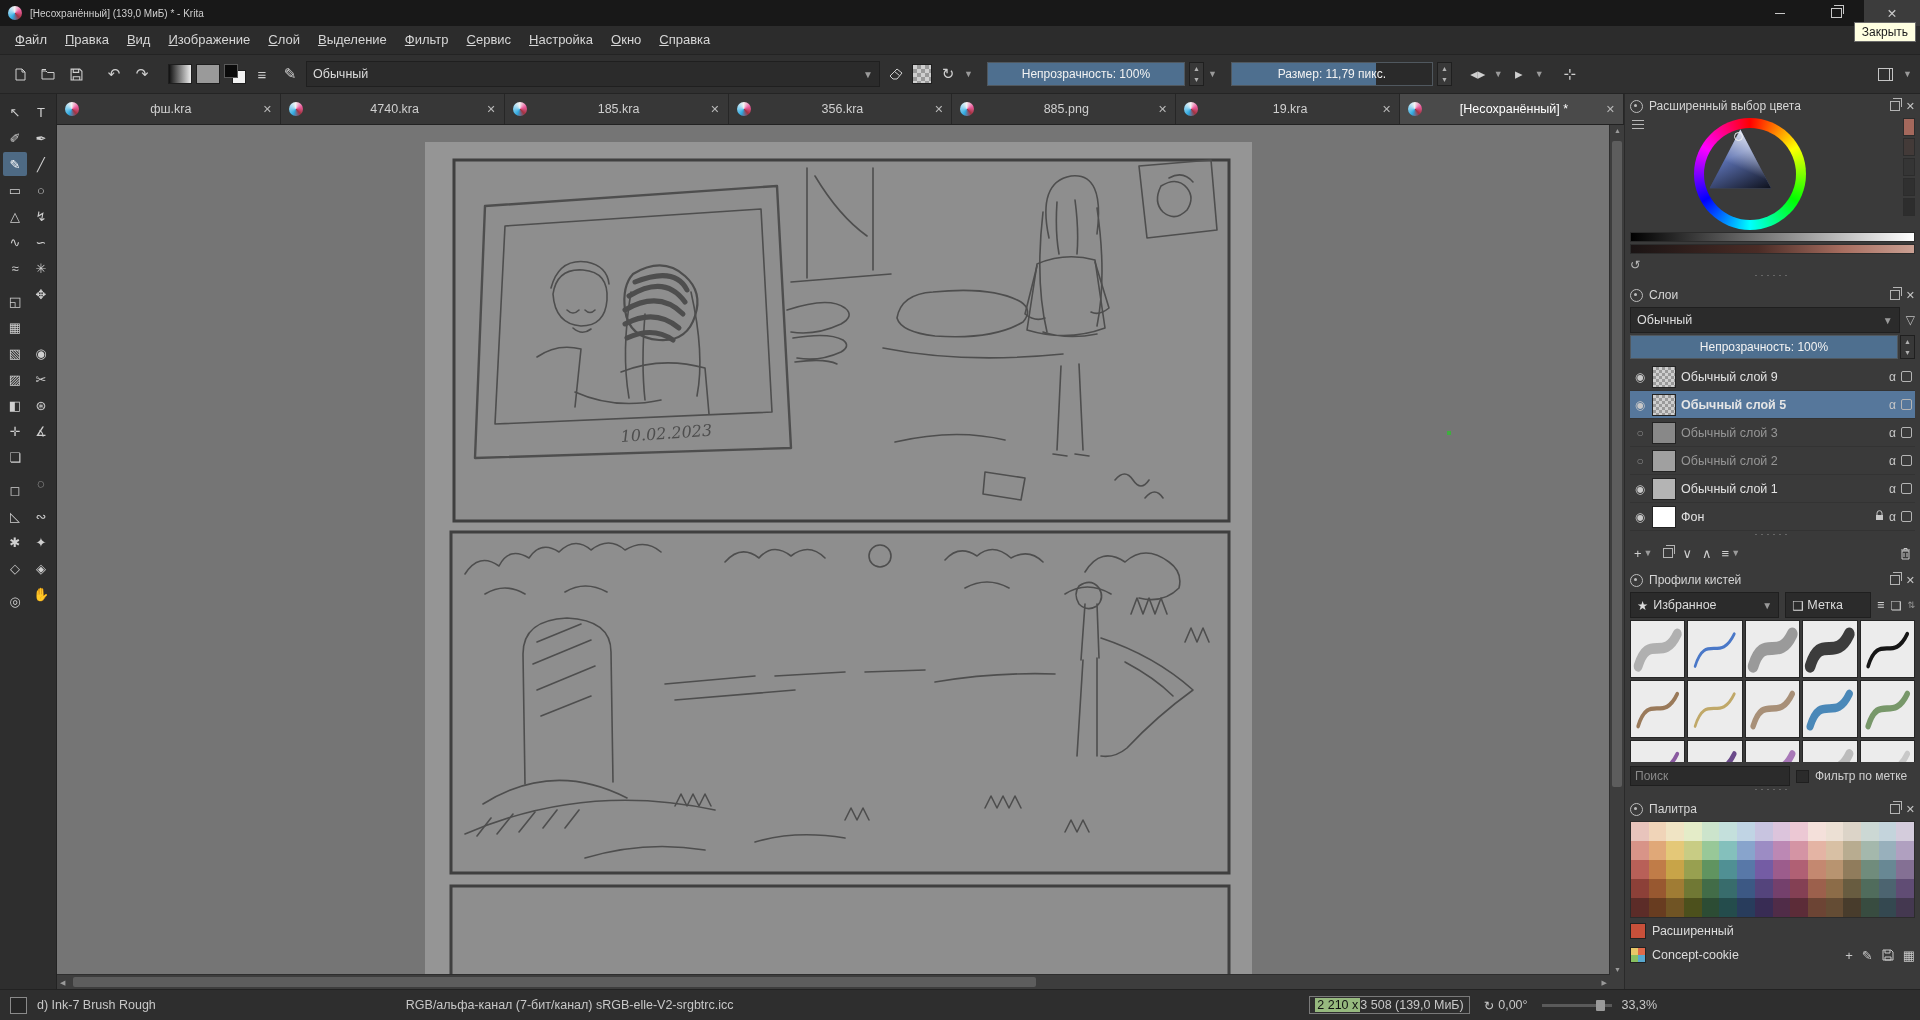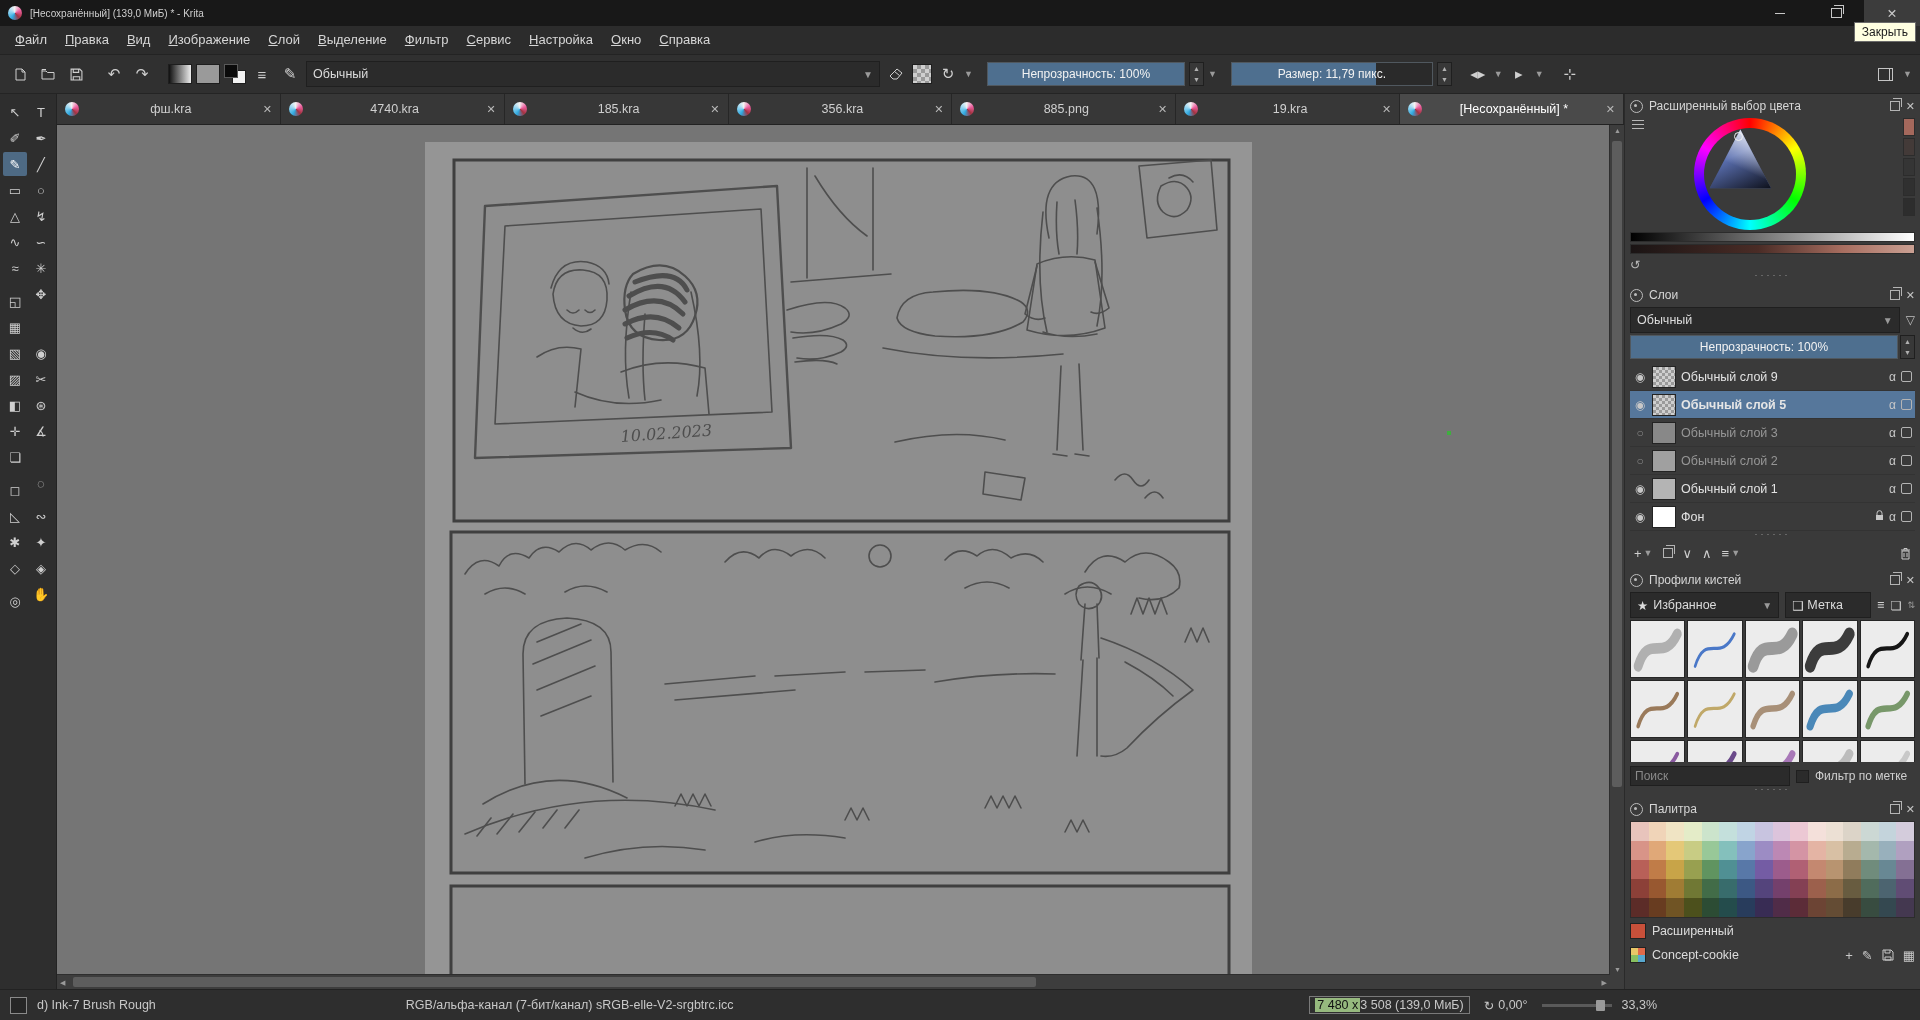--- a/index.html
+++ b/index.html
@@ -728,21 +728,21 @@
       </div>
     </div>
   </div>
 
   <div class="statusbar">
     <span class="sb-icon"></span>
     <span>d) Ink-7 Brush Rough</span>
     <span class="sb-colorspace">RGB/альфа-канал (7-бит/канал)  sRGB-elle-V2-srgbtrc.icc</span>
     <span class="sb-spacer"></span>
     <span class="size-field">
-      <span class="size-sel">7 480 x</span>
+      <span class="size-sel">2 210 x</span>
       <span> 3 508 (139,0 МиБ)</span>
     </span>
     <span class="angle-group">
       <span>↻</span>
       <span>0,00°</span>
     </span>
     <span class="zoom-slider">
         <span class="zthumb"></span>
       </span>
     <span class="zoom-text">33,3%</span>

